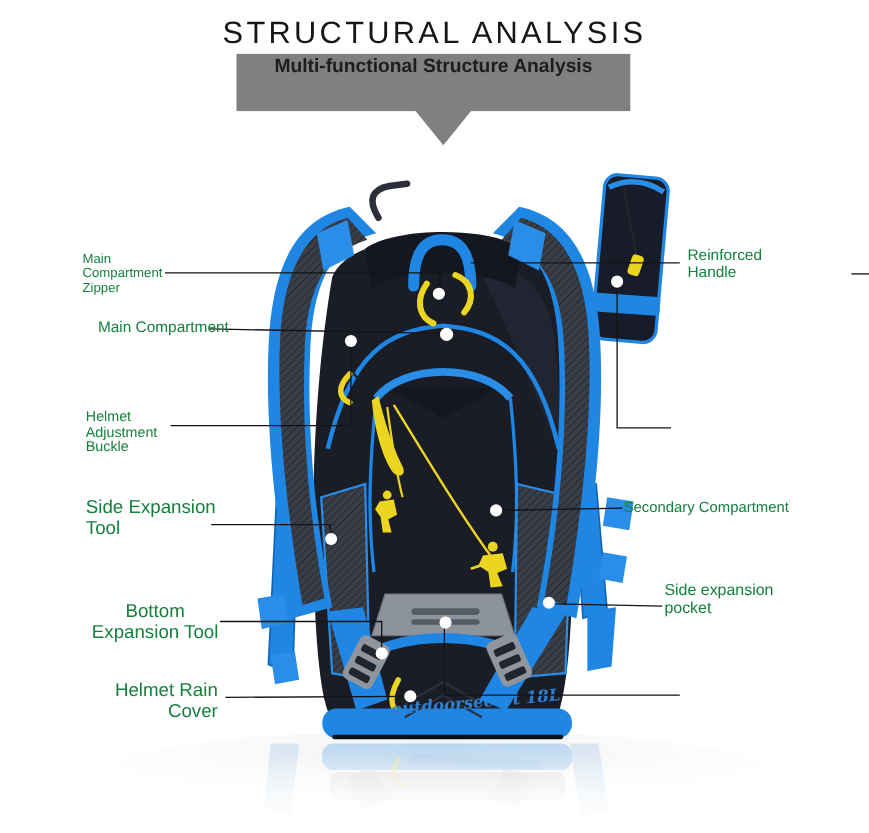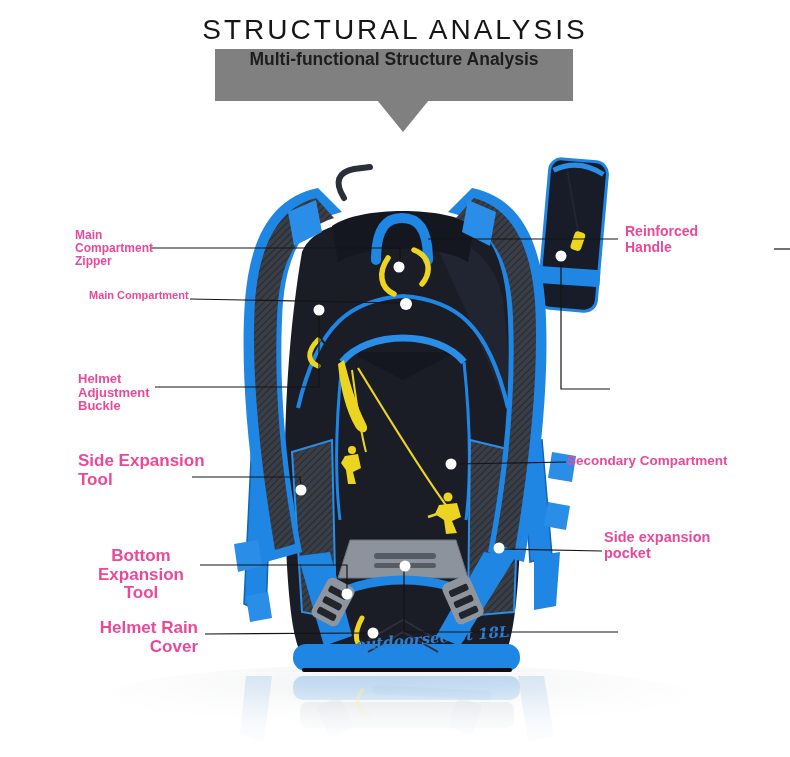--- a/index.html
+++ b/index.html
@@ -17,24 +17,24 @@
     display:flex;align-items:flex-start;justify-content:center;
   }
   .banner-text{font-size:17.5px;font-weight:700;color:#1d1d1d;}
   .banner-pointer{
     position:absolute;left:377px;top:100px;width:0;height:0;
     border-left:26px solid transparent;border-right:26px solid transparent;
     border-top:32px solid #808080;
   }
   .overlay-svg{position:absolute;left:0;top:0;}
   .lbl{
-    position:absolute;font-weight:700;color:#ec4899;white-space:pre-line;line-height:1.06;
+    position:absolute;font-weight:400;color:#15803d;white-space:pre-line;line-height:1.06;
   }
   #lbl-mcz {left:75px;  top:229px; font-size:12px;  line-height:13px;}
-  #lbl-mc  {left:89px;  top:290px; font-size:11px;}
+  #lbl-mc  {left:89px;  top:290px; font-size:14px;}
   #lbl-hab {left:78px;  top:372px; font-size:13px;  line-height:13.5px;}
   #lbl-set {left:78px;  top:452px; font-size:17px;  line-height:18.5px;}
   #lbl-bet {left:82px;  top:547px; font-size:17px;  line-height:18.5px; width:118px; text-align:center;}
   #lbl-hrc {left:92px;  top:619px; font-size:17px;  line-height:18.5px; width:106px; text-align:right;}
   #lbl-rh  {left:625px; top:224px; font-size:14px;  line-height:15.5px;}
   #lbl-pp  {left:612px; top:369px; font-size:14.5px;line-height:15.5px;}
   #lbl-sc  {left:567px; top:454px; font-size:13.5px;}
   #lbl-sep {left:604px; top:529px; font-size:14.5px;line-height:16px;}
   #lbl-nsrs{left:620px; top:615px; font-size:15.5px;line-height:17px;}
 </style>

